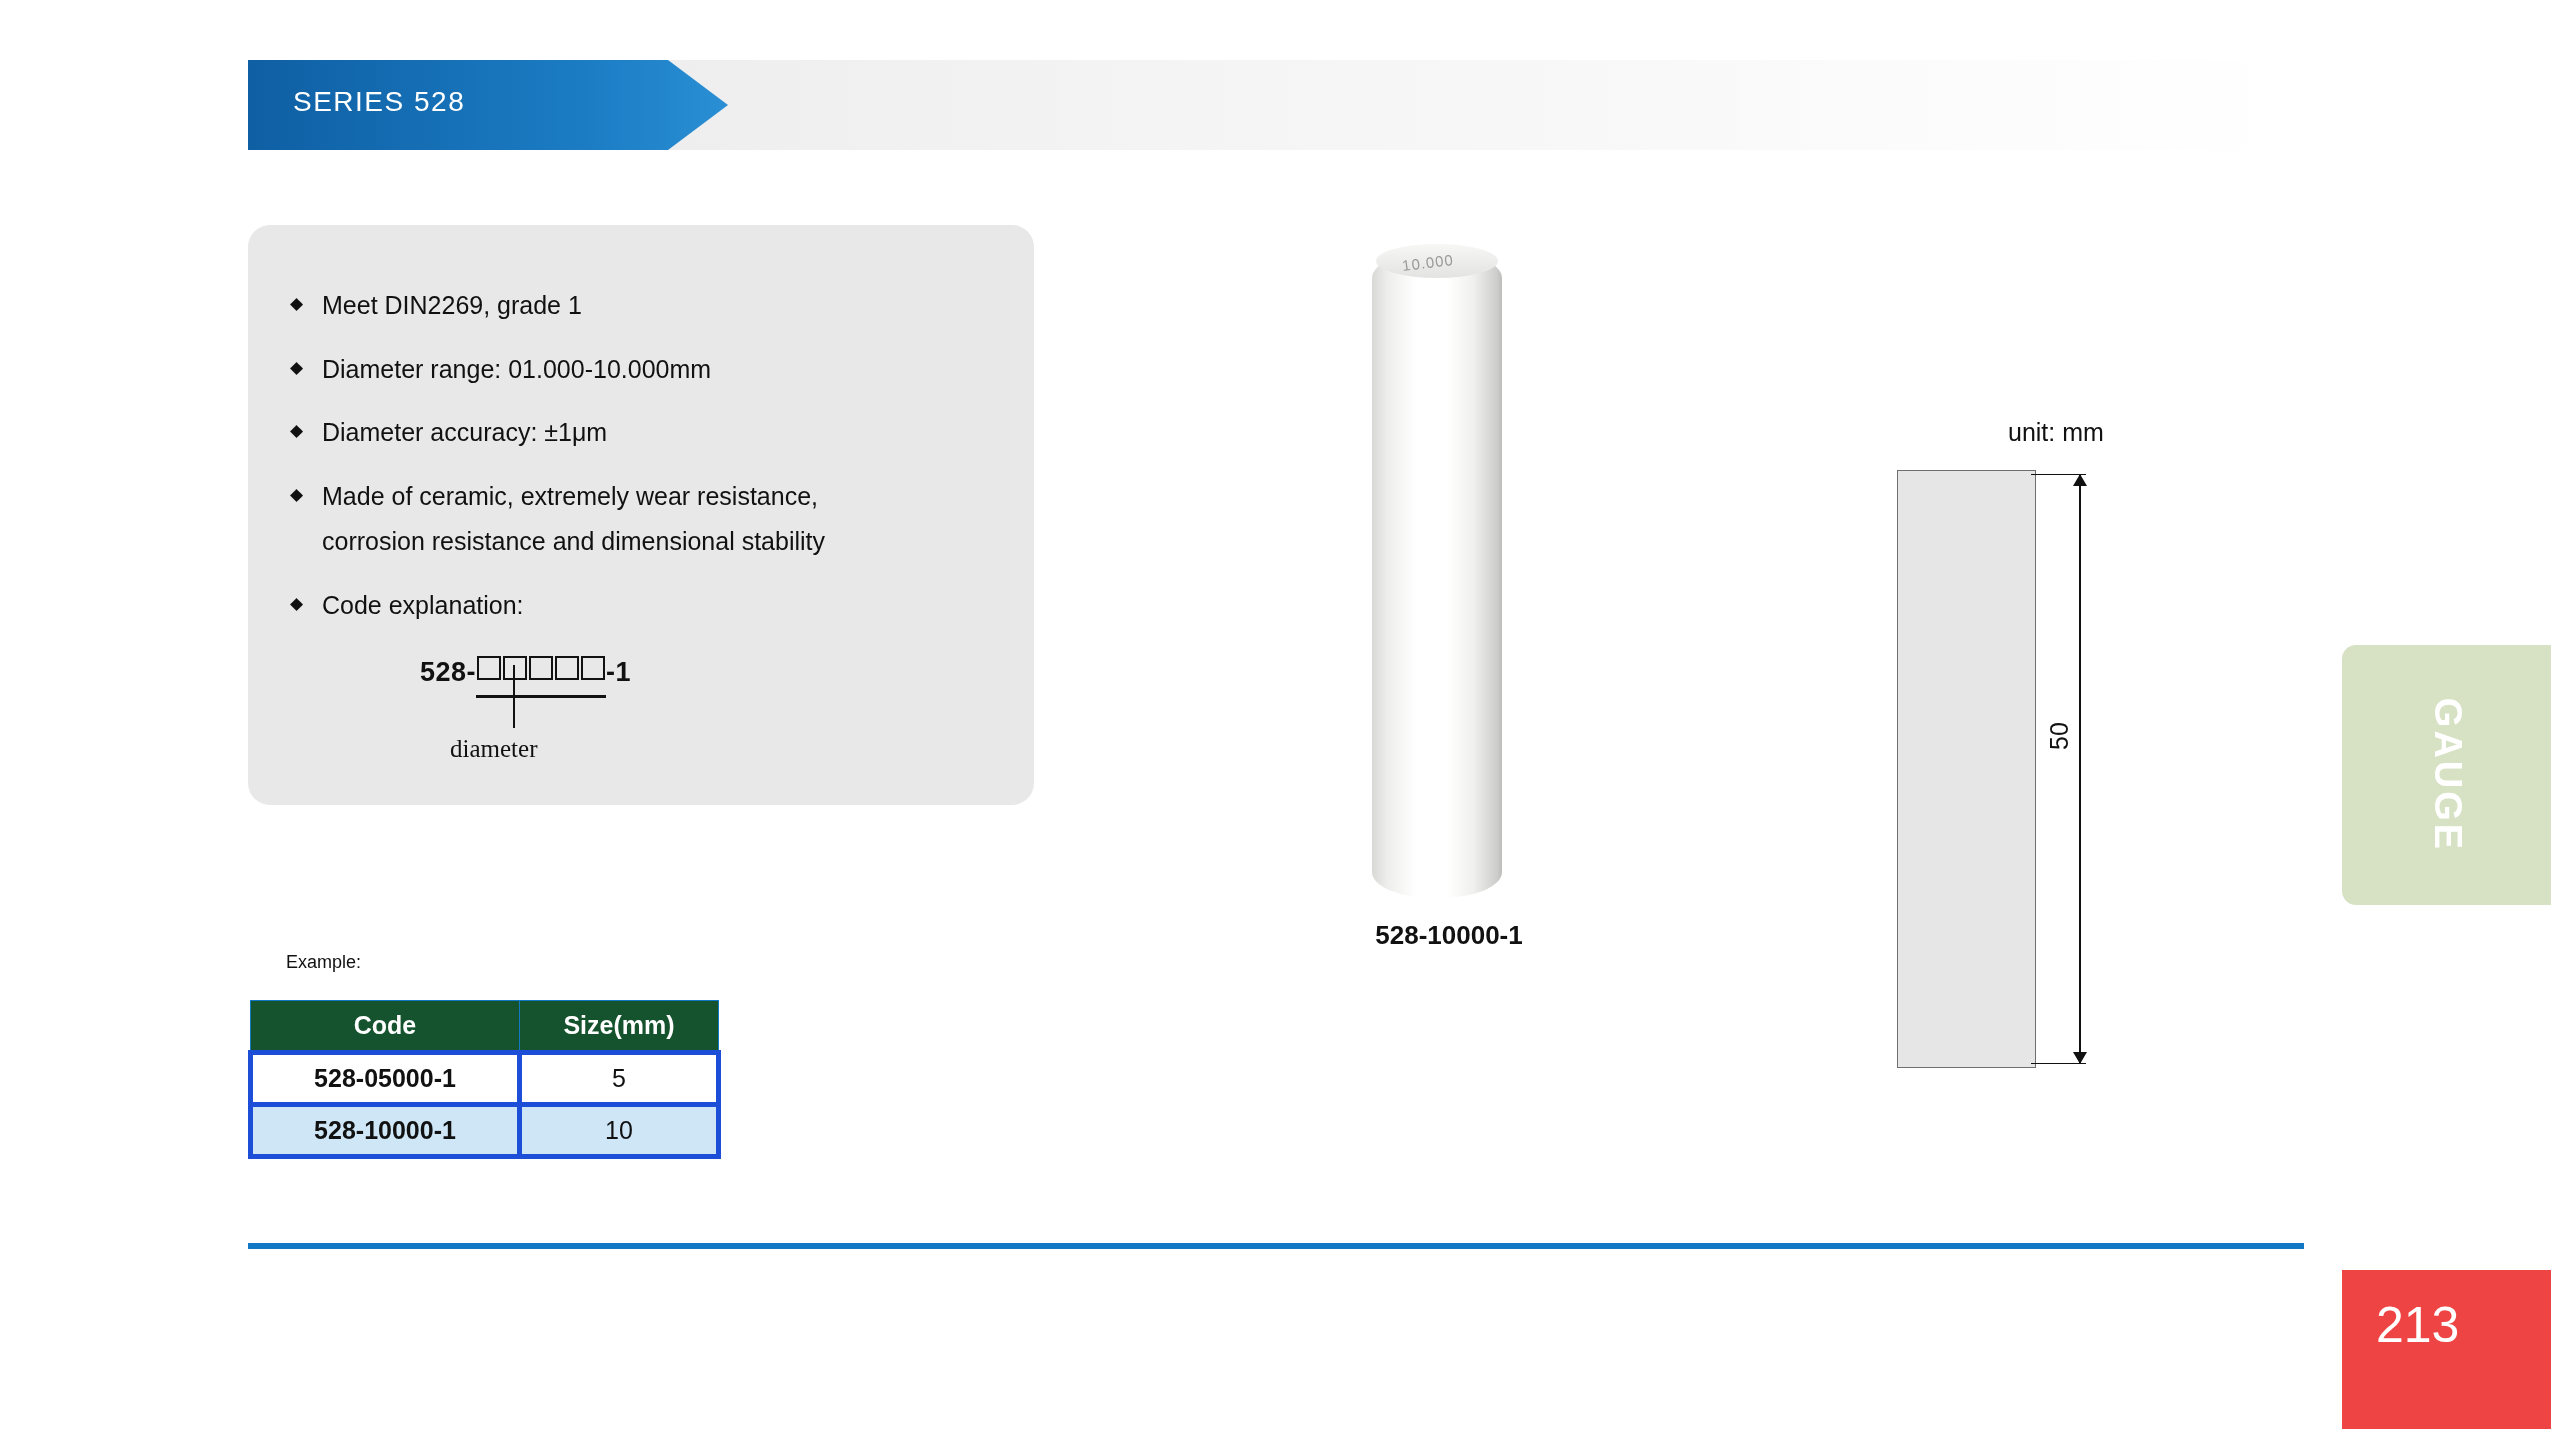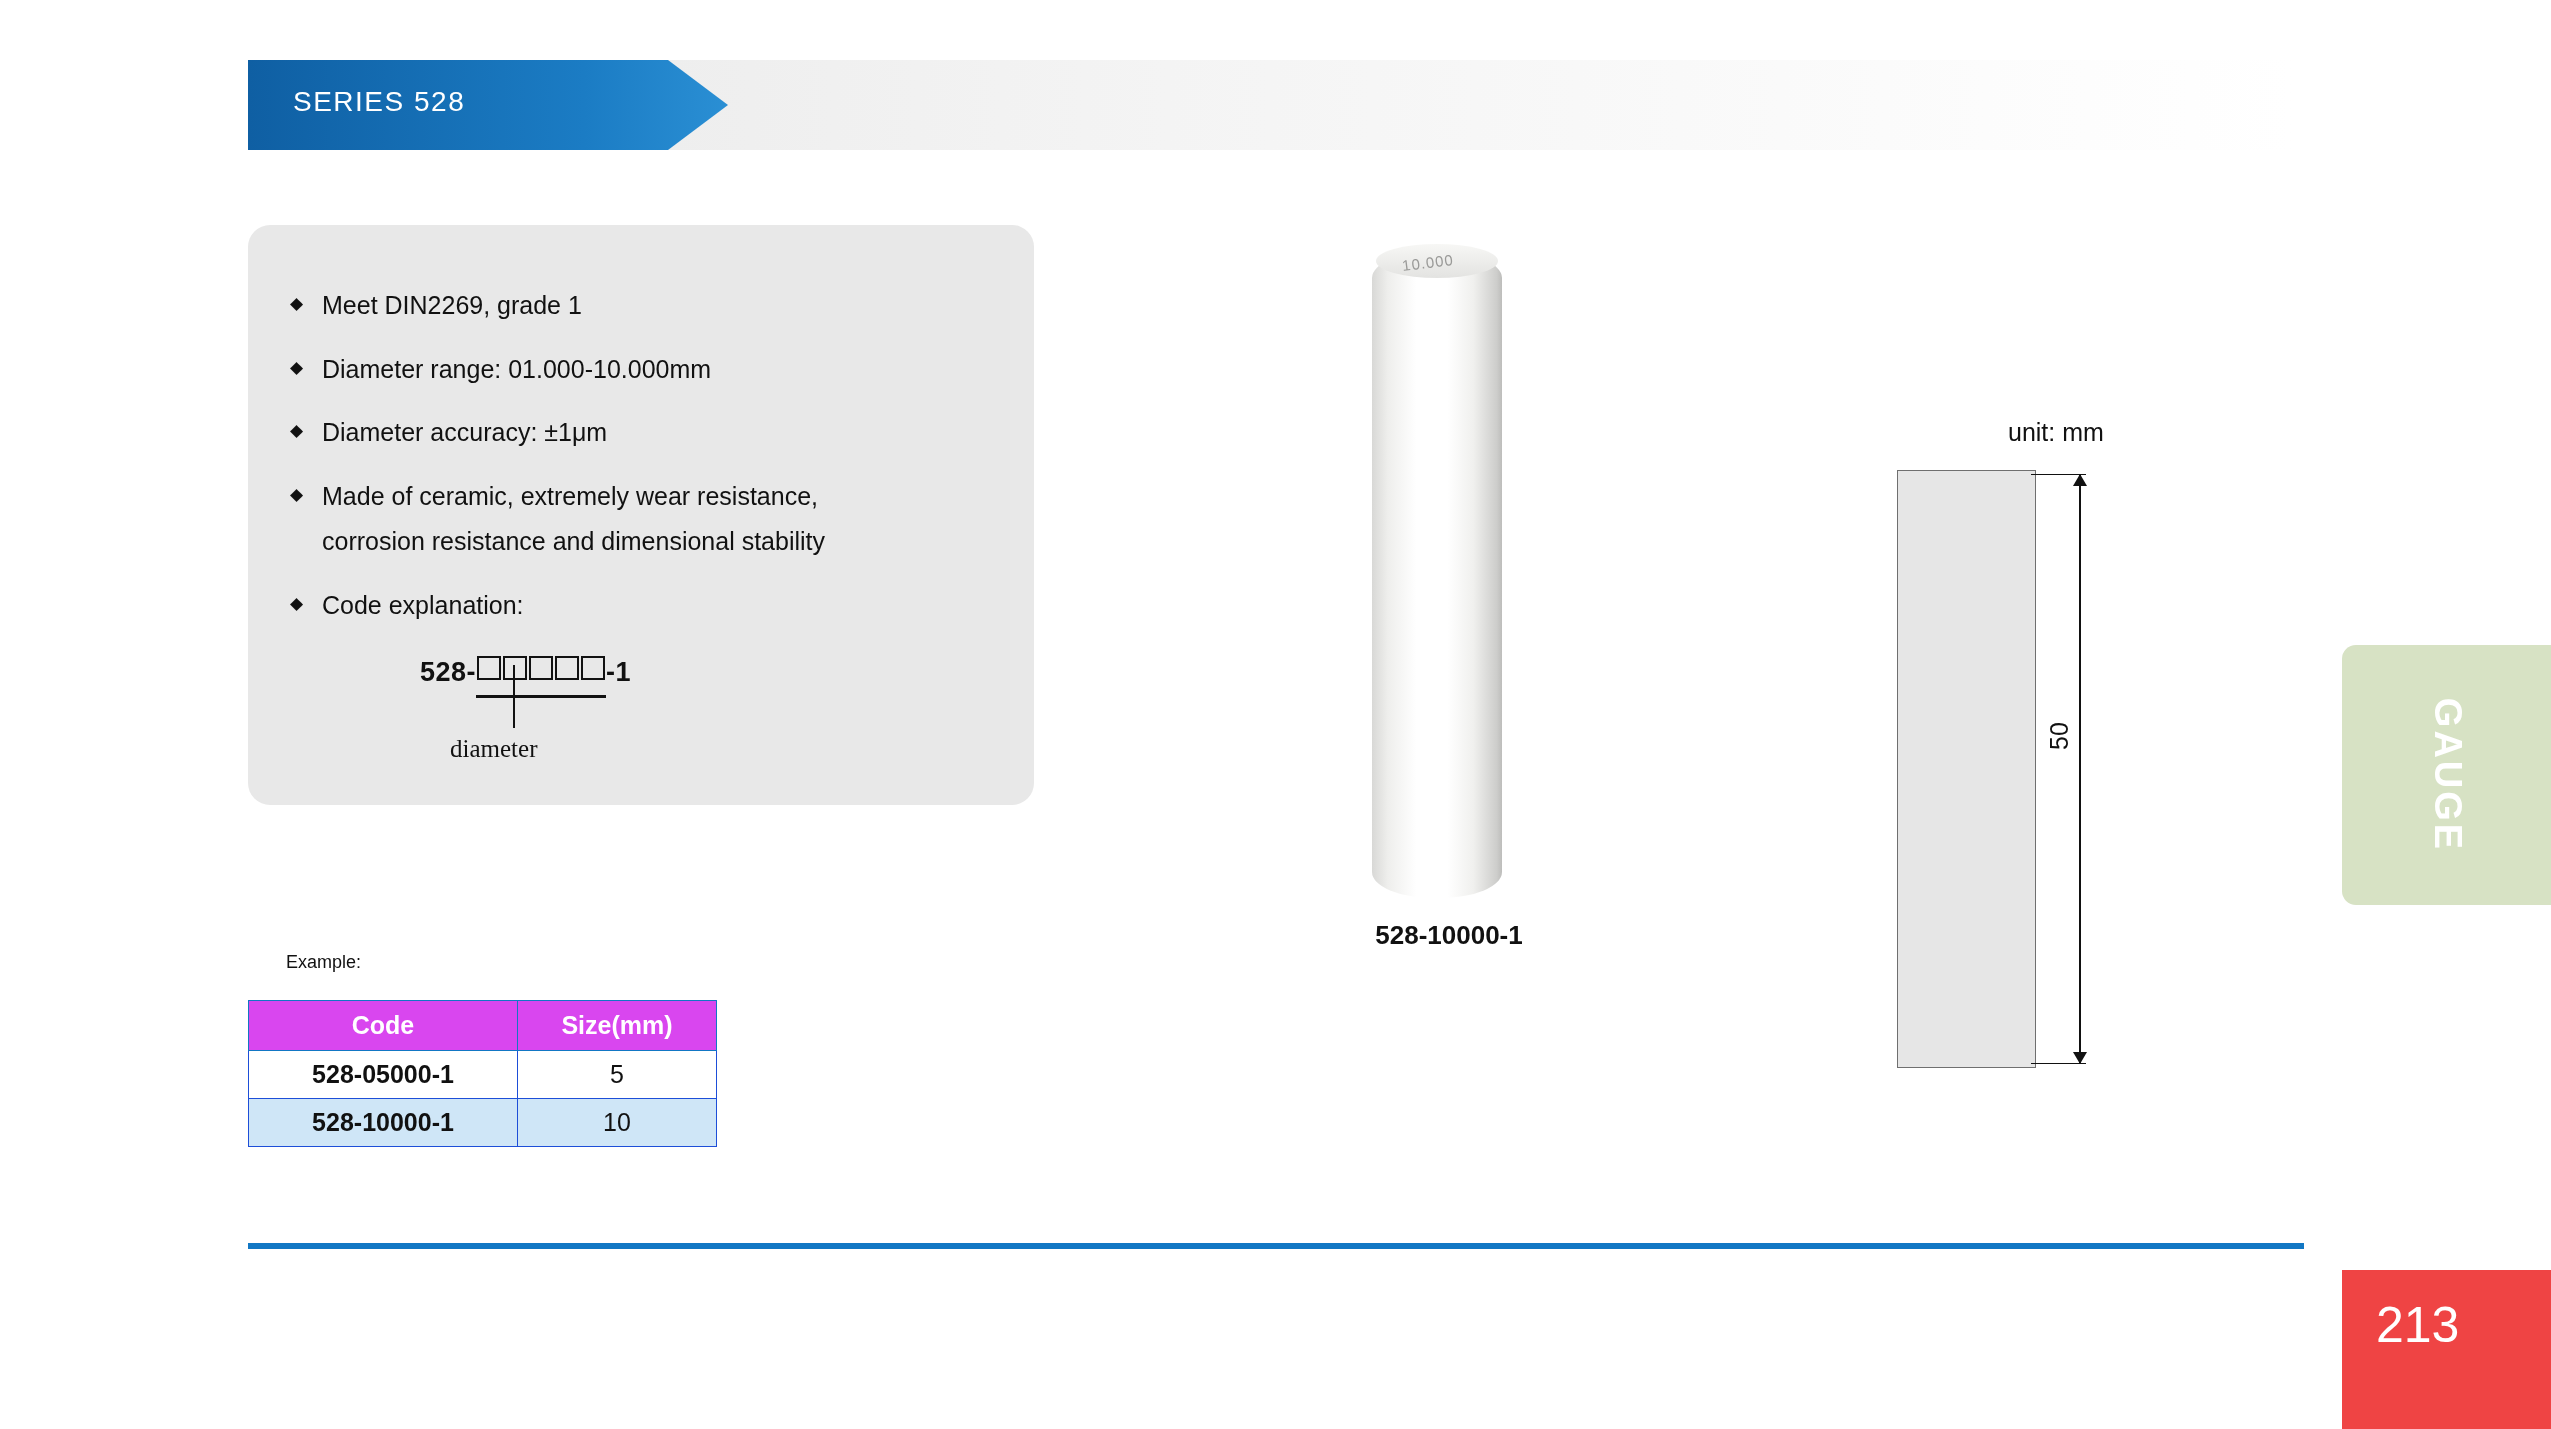--- a/index.html
+++ b/index.html
@@ -147,31 +147,31 @@
     color: #111;
   }
   #example-table {
     position: absolute;
     left: 248px;
     top: 1000px;
     border-collapse: collapse;
     font-size: 25px;
   }
   #example-table th {
-    background: #d946ef;
+    background: #14532d;
     color: #ffffff;
     font-weight: bold;
     padding: 10px 0;
     text-align: center;
     border: 1px solid #1277c4;
   }
   #example-table th.col-code { width: 268px; }
   #example-table th.col-size { width: 198px; }
   #example-table td {
-    border: 1px solid #1d4ed8;
+    border: 5px solid #1d4ed8;
     text-align: center;
     padding: 9px 0;
     color: #111;
   }
   #example-table td.code-cell {
     font-weight: bold;
   }
   #example-table tr.alt td {
     background: #cfe6f7;
   }

